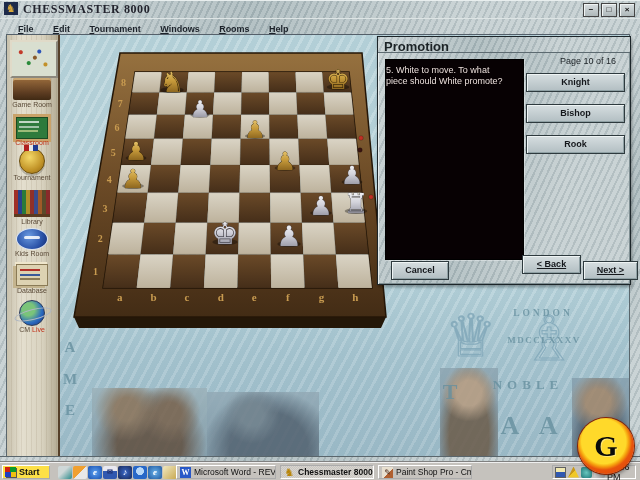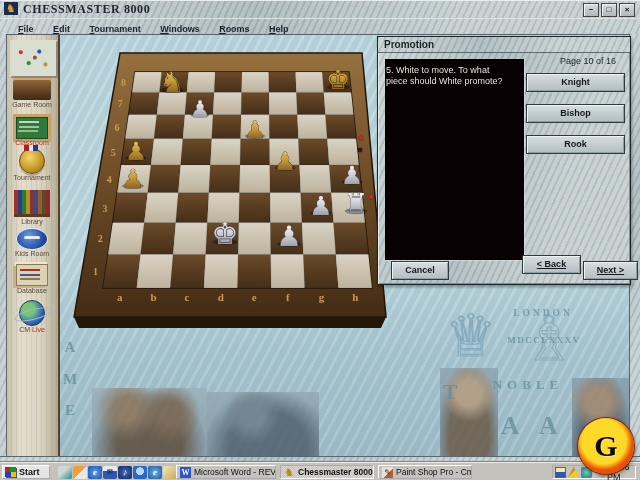--- a/index.html
+++ b/index.html
@@ -108,40 +108,40 @@
       radial-gradient(ellipse at 50% 75%, #4e5c6a 0 50%, transparent 80%),
       linear-gradient(180deg,#87a0ae,#70889a);}
 
   #board-svg{position:absolute;left:0;top:0;width:640px;height:480px;z-index:2;pointer-events:none;}
 
   
   .dialog{position:absolute;left:377px;top:36px;width:252px;height:247px;z-index:5;
     border:1px solid #1d262a;box-shadow:inset 1px 1px 0 #e6ecec,inset -1px -1px 0 #7e8e92,1px 2px 3px rgba(0,0,0,.35);}
   .dlg-titlebar{position:absolute;left:0;top:0;width:100%;height:15px;
     border-bottom:1px solid #5c6a70;}
-  .dlg-title{position:absolute;left:6px;top:2px;font-size:10px;font-weight:bold;color:#1c2326;}
+  .dlg-title{position:absolute;left:6px;top:2px;font-size:13px;font-weight:bold;color:#1c2326;}
   .page-label{position:absolute;right:14px;top:19px;font-size:9px;color:#20262a;}
   .video{position:absolute;left:7px;top:22px;width:137px;height:199px;background:#070103;
     border:1px solid #000;box-shadow:1px 1px 0 rgba(255,255,255,.35);}
   .question{padding:5px 0;font-size:9px;line-height:11px;color:#eadfdb;}
   .cmbtn{position:absolute;background:linear-gradient(180deg,#d6dee0,#b2bec2);
     border:1px solid #2e3a3e;box-shadow:inset 1px 1px 0 #eef4f4,inset -1px -1px 0 #8fa0a4;
     font-size:9px;font-weight:bold;color:#15181c;text-align:center;font-family:"Liberation Sans",sans-serif;}
   .piece-btn{left:148px;width:97px;height:17px;line-height:16px;}
   .pb0{top:36px;} .pb1{top:67px;} .pb2{top:98px;} .pb3{top:129px;}
   .btn-cancel{left:13px;top:224px;width:56px;height:17px;line-height:16px;}
   .btn-back{left:144px;top:218px;width:57px;height:17px;line-height:16px;text-decoration:underline;}
   .btn-next{left:205px;top:224px;width:53px;height:17px;line-height:16px;}
   .btn-next span{text-decoration:underline;}
 
   
   .taskbar{position:absolute;left:0;top:462px;width:640px;height:18px;z-index:8;
     background:#c5c2bd;border-top:1px solid #efefef;box-shadow:0 -1px 0 #808080;}
   .startbtn{position:absolute;left:2px;top:2px;width:48px;height:14px;
-    background:#e5e5e5;border:1px outset #fff;display:flex;align-items:center;gap:3px;padding-left:2px;box-sizing:border-box;}
+    background:#fde047;border:1px outset #fff;display:flex;align-items:center;gap:3px;padding-left:2px;box-sizing:border-box;}
   .flag{width:11px;height:10px;background:conic-gradient(#0a9a2a 0 25%,#f0c010 0 50%,#2040c0 0 75%,#d02010 0);
     box-shadow:1px 1px 0 #555;}
   .start-label{font-size:9px;font-weight:bold;color:#111;}
   .ql{position:absolute;top:3px;width:14px;height:13px;border-radius:2px;
     font-size:9px;font-weight:bold;text-align:center;line-height:13px;color:#fff;
     font-family:"Liberation Serif",serif;}
   .ql1{background:linear-gradient(135deg,#cfd8d8 40%,#2a8a8a);}
   .ql2{background:linear-gradient(135deg,#f0a030 50%,#e8e8e8 50%);}
   .ql3{background:radial-gradient(circle,#5aa0f0,#1a50b0);font-style:italic;}
   .ql4{background:linear-gradient(180deg,#e8e8f0 40%,#3058b0 40%);color:#203070;font-size:7px;}

